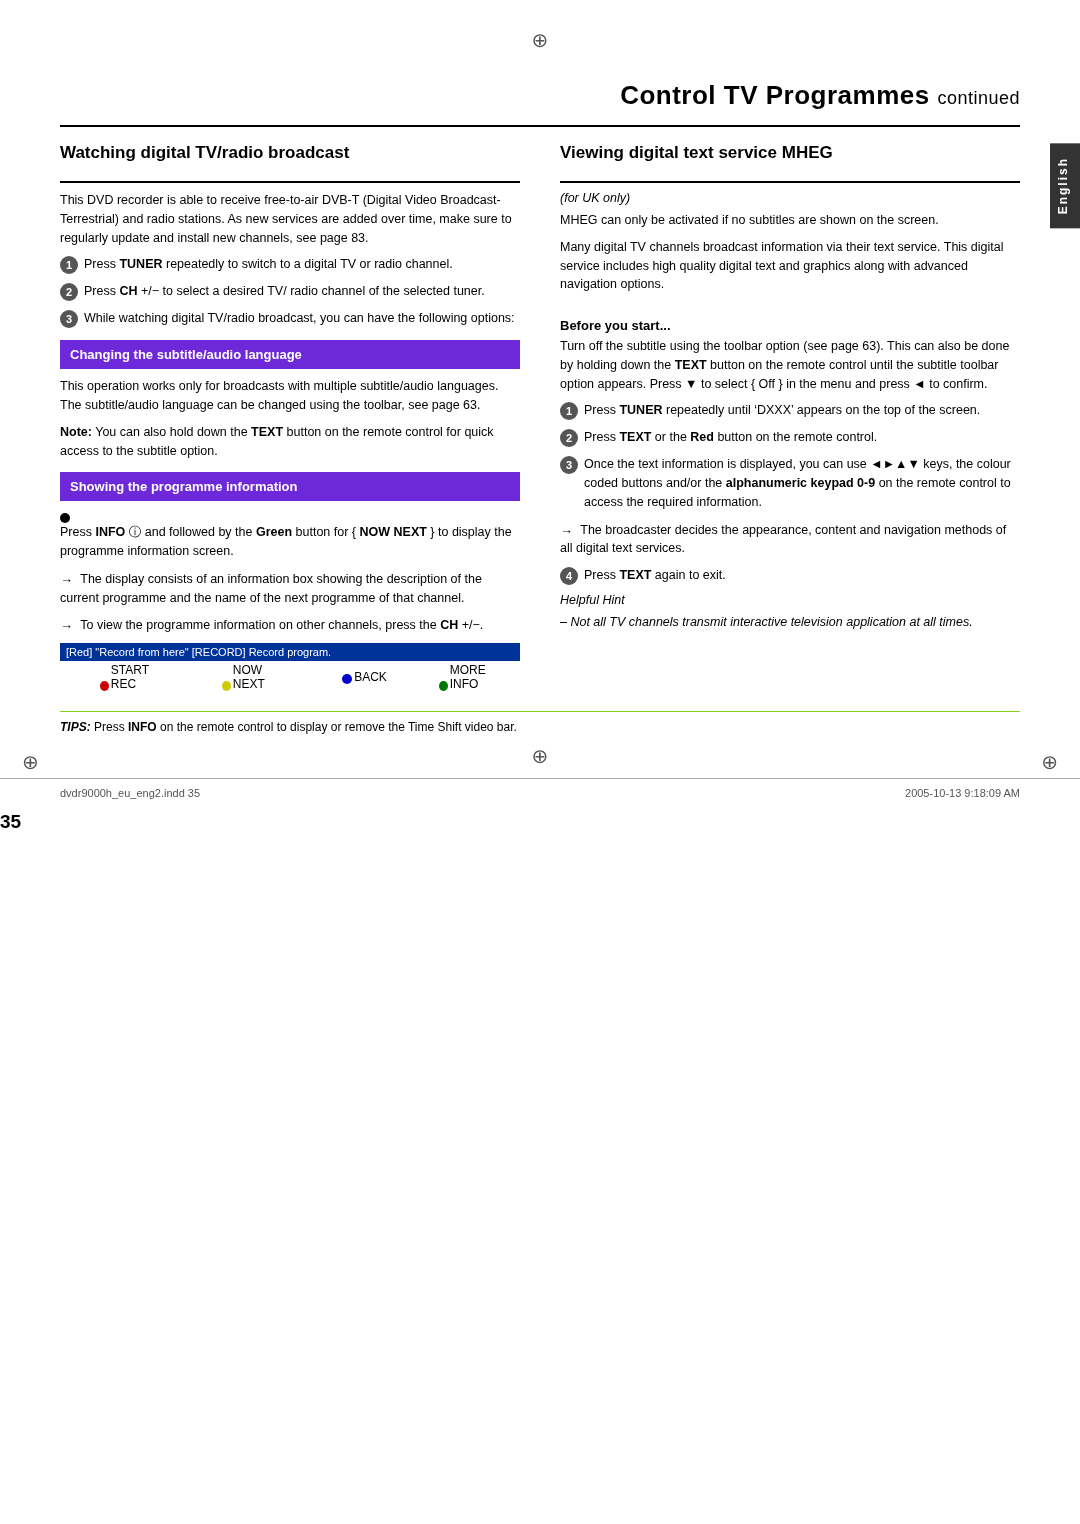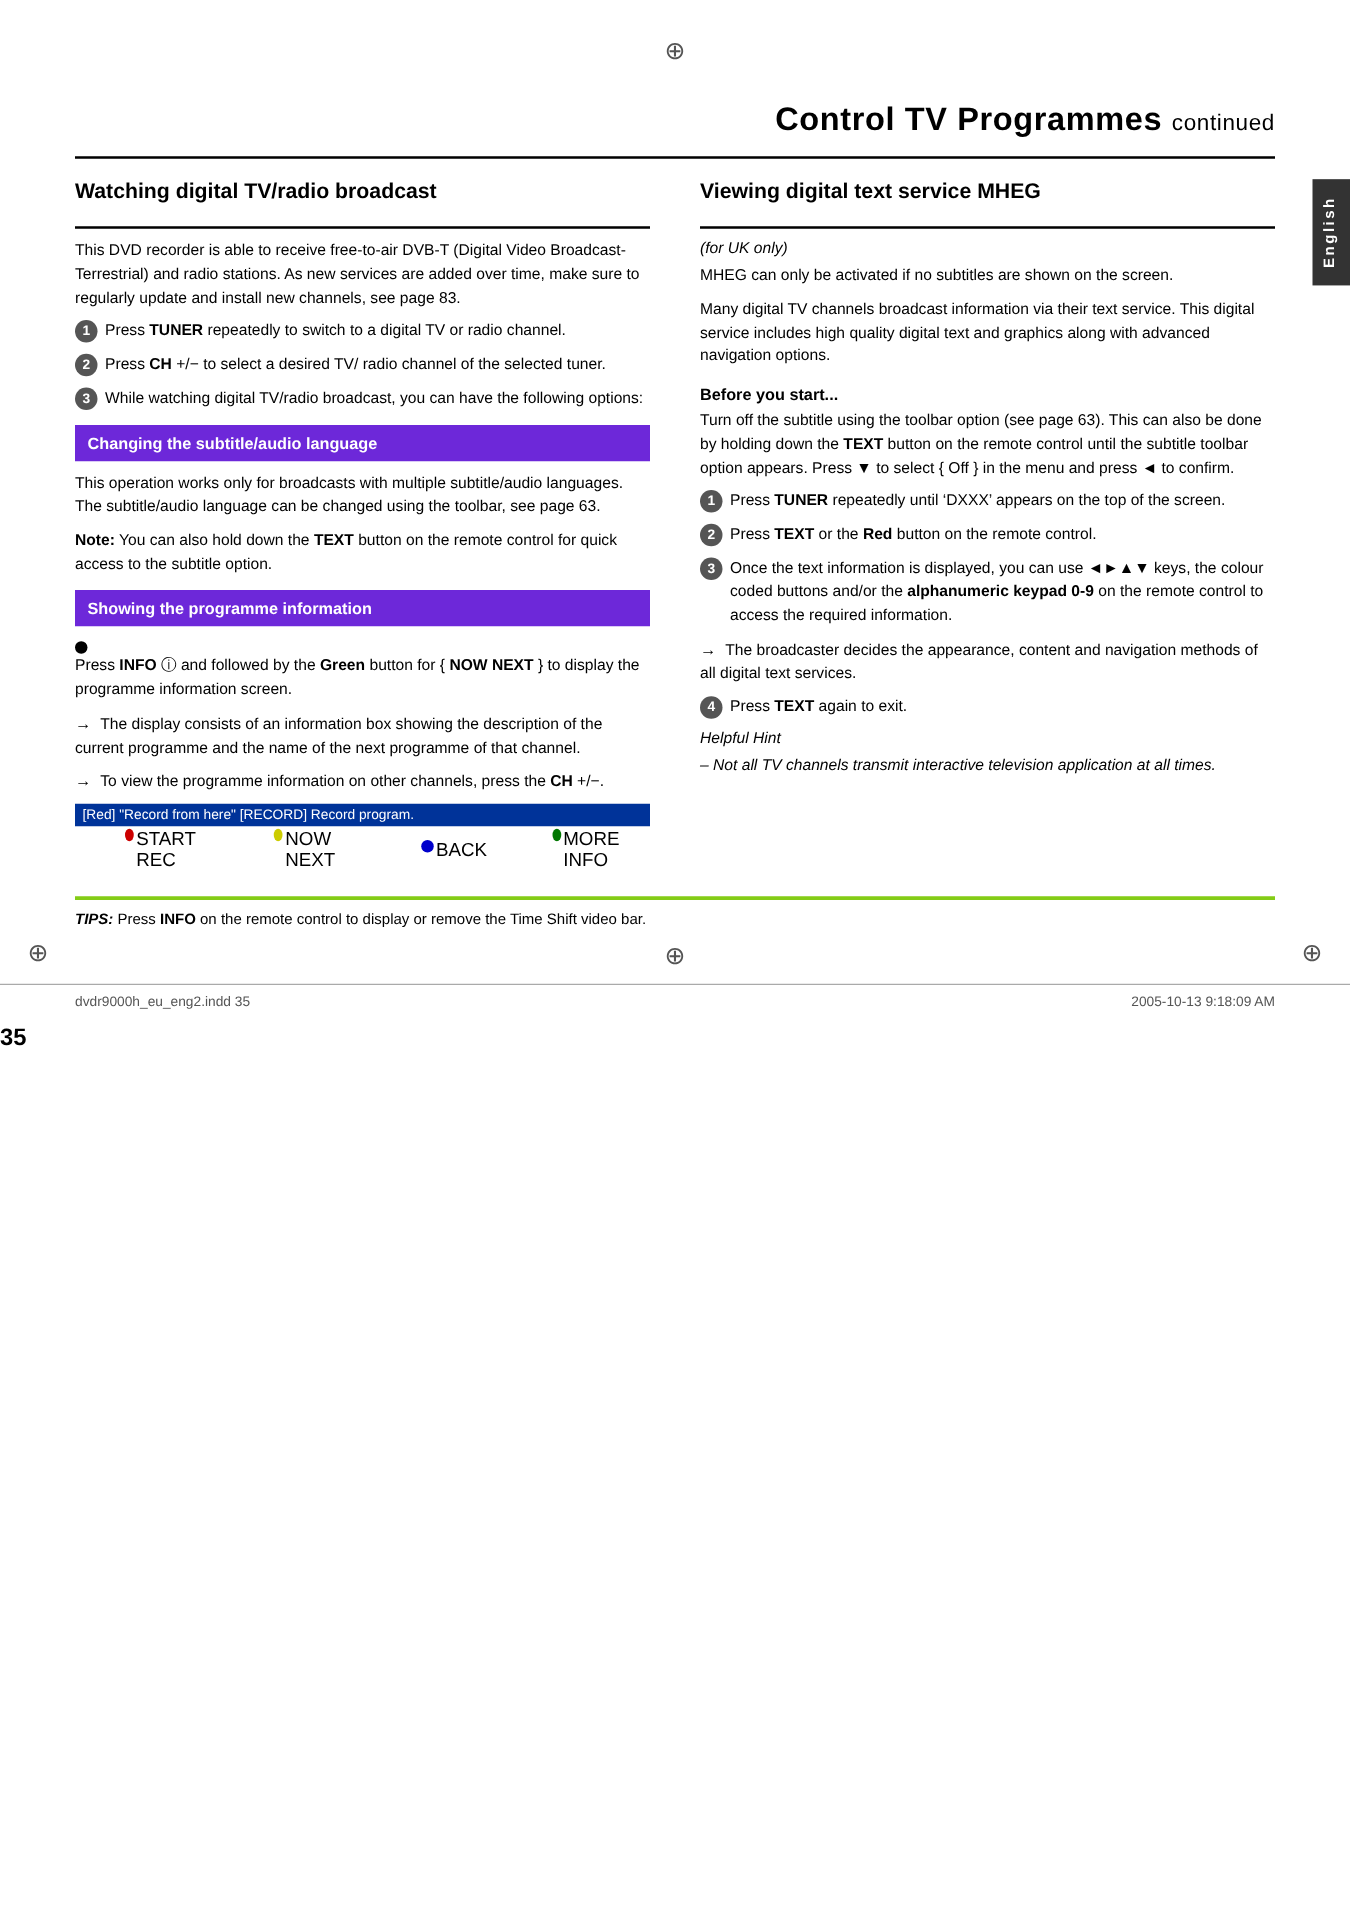--- a/index.html
+++ b/index.html
@@ -183,31 +183,31 @@
       height: 10px;
       border-radius: 50%;
       display: inline-block;
       margin-right: 2px;
     }
     .btn-red { background: #cc0000; }
     .btn-yellow { background: #cccc00; }
     .btn-blue { background: #0000cc; }
     .btn-green { background: #007700; }
     .btn-label {
-      font-size: 15px;
+      font-size: 12px;
       margin-right: 10px;
       display: flex;
-      align-items: flex-start;
+      align-items: flex-end;
       margin-left: 40px;
     }
 
     
     .tips-bar {
       margin: 20px 60px 10px 60px;
-      border-top: 3px solid #84cc16;
+      border-top: 1px solid #84cc16;
       padding-top: 8px;
       font-size: 12px;
     }
 
     
     .page-footer {
       display: flex;
       justify-content: space-between;
       padding: 8px 60px 8px 60px;
       font-size: 11px;
@@ -225,21 +225,21 @@
 
     
     .italic-text {
       font-style: italic;
       font-size: 12.5px;
       margin-bottom: 6px;
     }
     .bold-heading {
       font-weight: bold;
       font-size: 13px;
-      margin-top: 14px;
+      margin-top: 24px;
       margin-bottom: 4px;
     }
 
     b { font-weight: bold; }
 
     .crosshair-left {
       position: absolute;
       left: 22px;
       top: 50%;
       transform: translateY(-50%);

